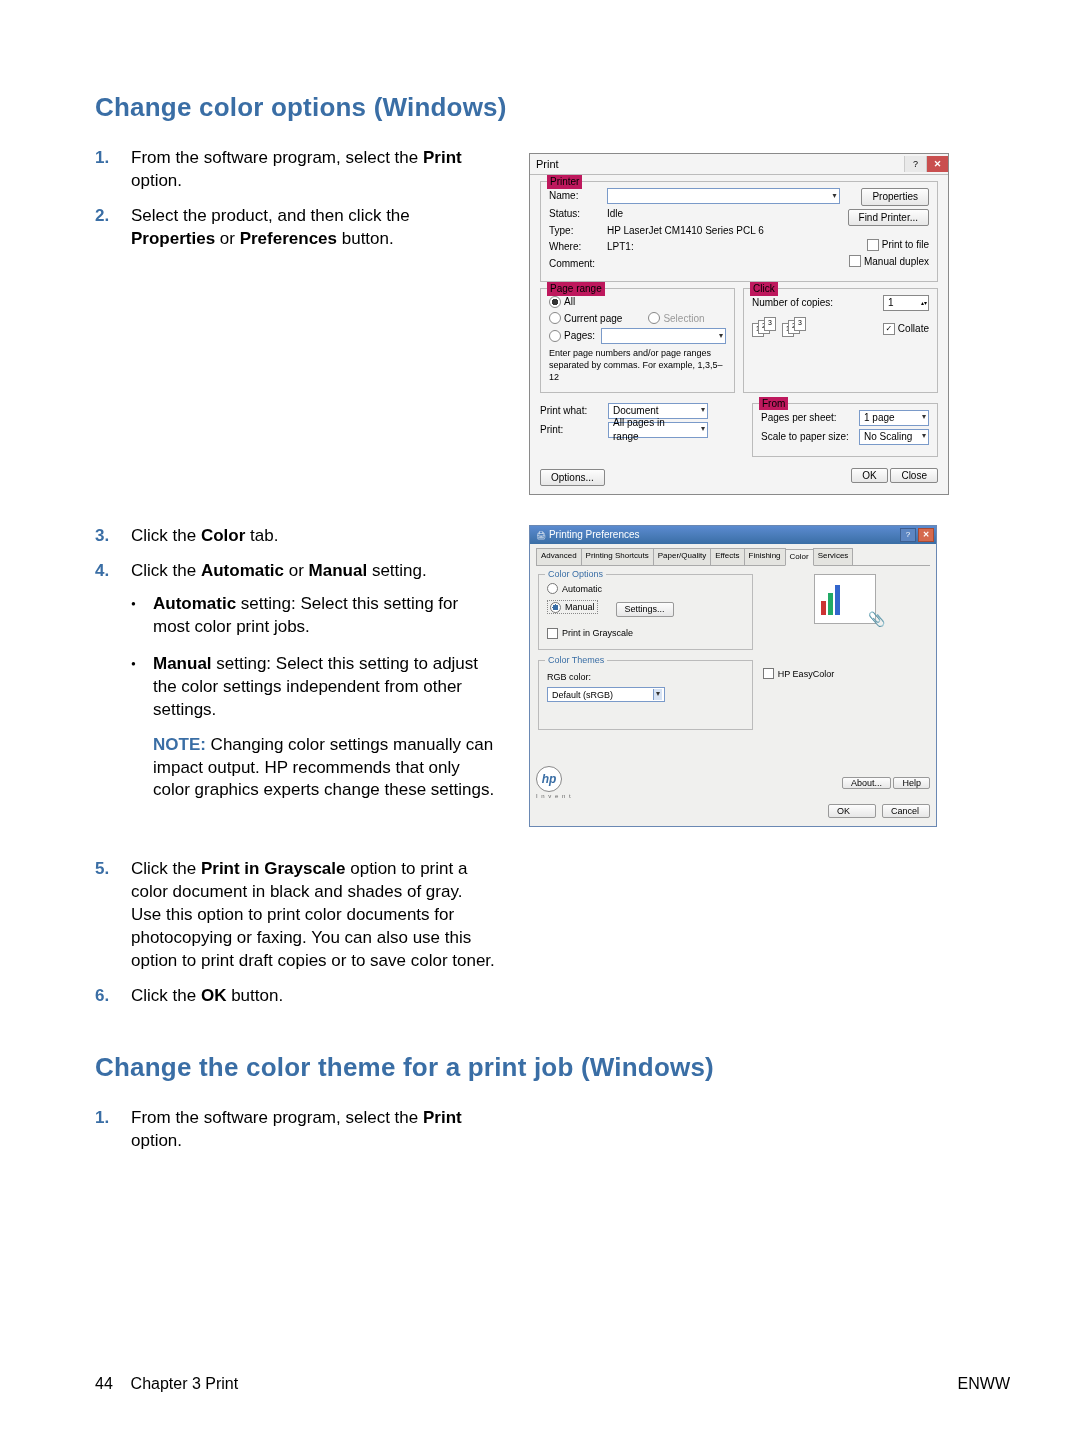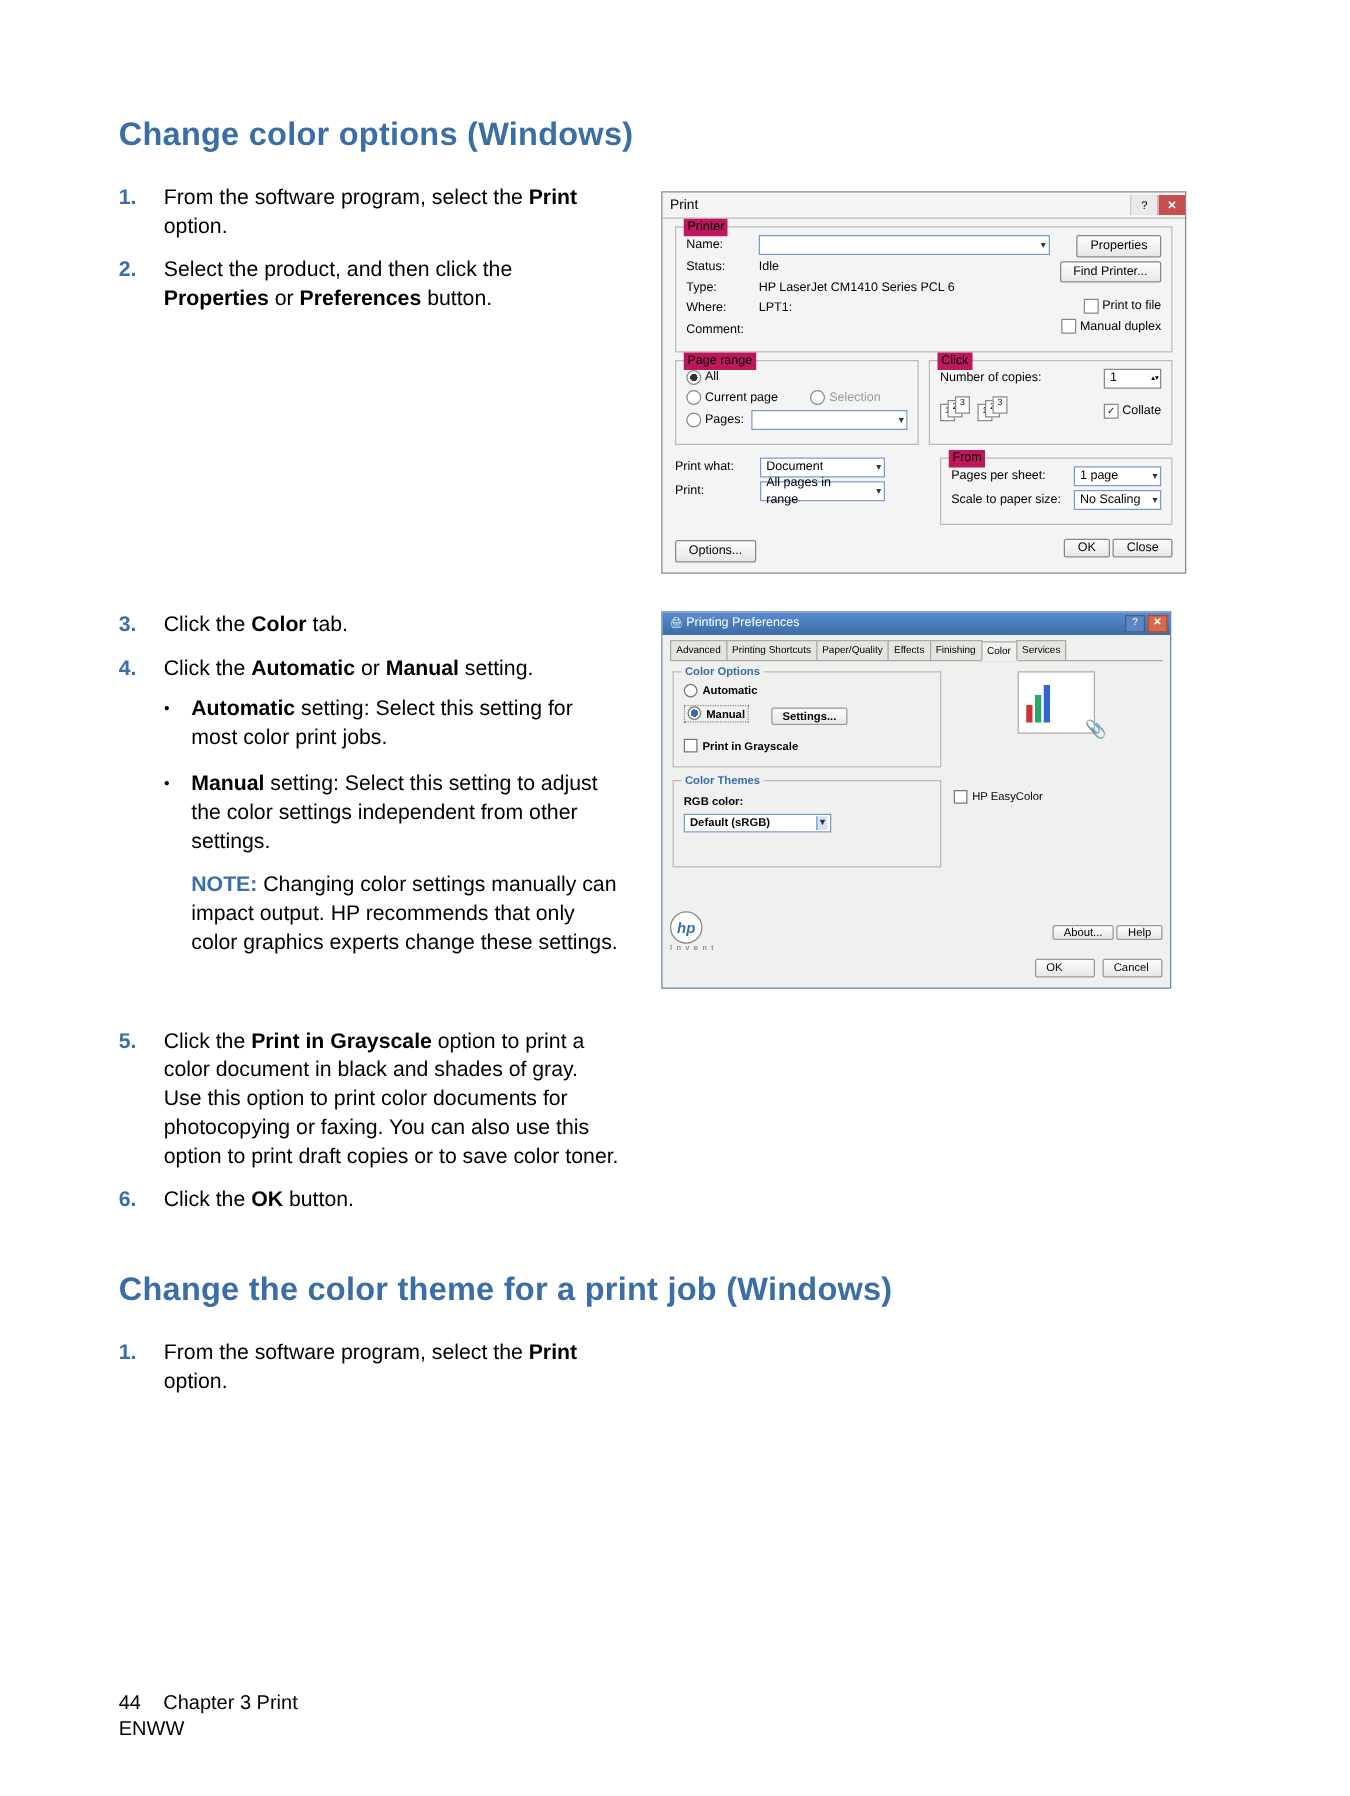--- a/index.html
+++ b/index.html
@@ -56,21 +56,20 @@
   .note { margin-top: 12px; }
   .note .note-label { color: #3a6ea5; font-weight: bold; }
   .footer {
     position: absolute;
     bottom: 42px;
     left: 95px;
     right: 70px;
     display: flex;
     justify-content: space-between;
     font-size: 16px;
-    flex-direction: column;
   }
 
   
   .print-dlg {
     width: 420px;
     margin-top: 6px;
     border: 1px solid #8a8a8a;
     background: #f4f4f4;
     font-family: Tahoma, Arial, sans-serif;
     font-size: 10px;
@@ -171,21 +170,21 @@
   .pt-btn { width: 16px; height: 14px; background: #5d86c2; border: 1px solid #3c5e90; color: #fff; display: inline-flex; align-items: center; justify-content: center; font-size: 8px; }
   .pt-btn.close { background: #d56a4e; border-color: #a84a33; font-weight: bold; }
   .pref-body { padding: 4px 6px 8px; }
   .tabs { display: flex; border-bottom: 1px solid #aaa; font-size: 8px; }
   .tab { padding: 2px 4px; border: 1px solid #aaa; border-bottom: none; background: #e4e4e0; margin-right: -1px; position: relative; }
   .tab.active { background: #f0f0ee; border-bottom: 1px solid #f0f0ee; top: 1px; }
   .pref-main { display: flex; gap: 10px; padding: 8px 2px; min-height: 200px; }
   .pm-left { flex: 1.3; }
   .pm-right { flex: 1; }
   .fieldset {
-    border: 1px solid #bbb; padding: 8px 8px 10px; position: relative; margin-bottom: 10px; font-weight: bold;
+    border: 1px solid #bbb; padding: 8px 8px 10px; position: relative; margin-bottom: 10px;
   }
   .fs-title { position: absolute; top: -7px; left: 6px; background: #f0f0ee; padding: 0 3px; color: #3a6ea5; font-size: 9px; }
   .srad { display: flex; align-items: center; gap: 4px; margin-bottom: 5px; font-size: 9px; }
   .srad::before { content: ""; width: 9px; height: 9px; border: 1px solid #777; border-radius: 50%; background: #fff; }
   .srad.on::before { background: radial-gradient(#3a6ea5 0 3px, #fff 3px); }
   .srad.boxed { border: 1px dotted #888; padding: 0 2px; display: inline-flex; }
   .sbtn { border: 1px solid #999; background: linear-gradient(#fdfdfd,#e7e7e7); padding: 0 8px; font-size: 9px; border-radius: 2px; }
   .schk { display: flex; align-items: center; gap: 4px; font-size: 9px; }
   .schk::before { content: ""; width: 9px; height: 9px; border: 1px solid #777; background: #fff; }
   .preview {
@@ -291,20 +290,21 @@
                 <span class="rad dis" style="margin-left:20px;">
                     <span>Selection</span>
                   </span>
                 </div>
               <div class="row">
                   <span class="rad">
                     <span>Pages:</span>
                   </span>
                 <span class="sel" style="flex:1"></span>
                 </div>
+              <div style="font-size:9px;margin-top:2px;">Enter page numbers and/or page ranges separated by commas. For example, 1,3,5–12</div>
             </div>
             <div class="grp">
               <span class="grp-title">Click</span>
               <div class="row">
                   <span>Number of copies:</span>
                 <span style="flex:1"></span>
                 <span class="spin">
                     <span>1</span>
                   </span>
                 </div>

